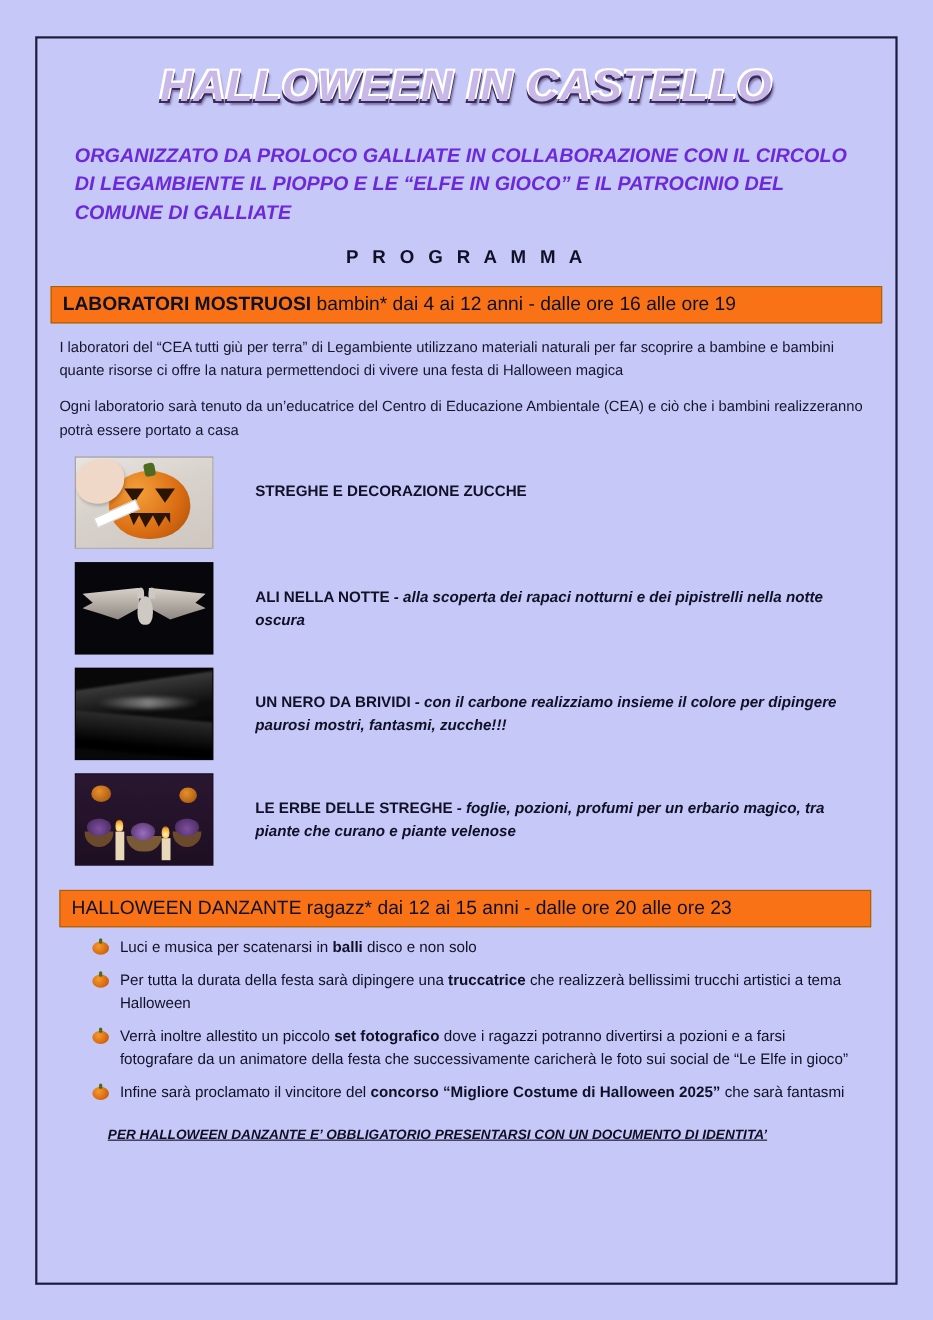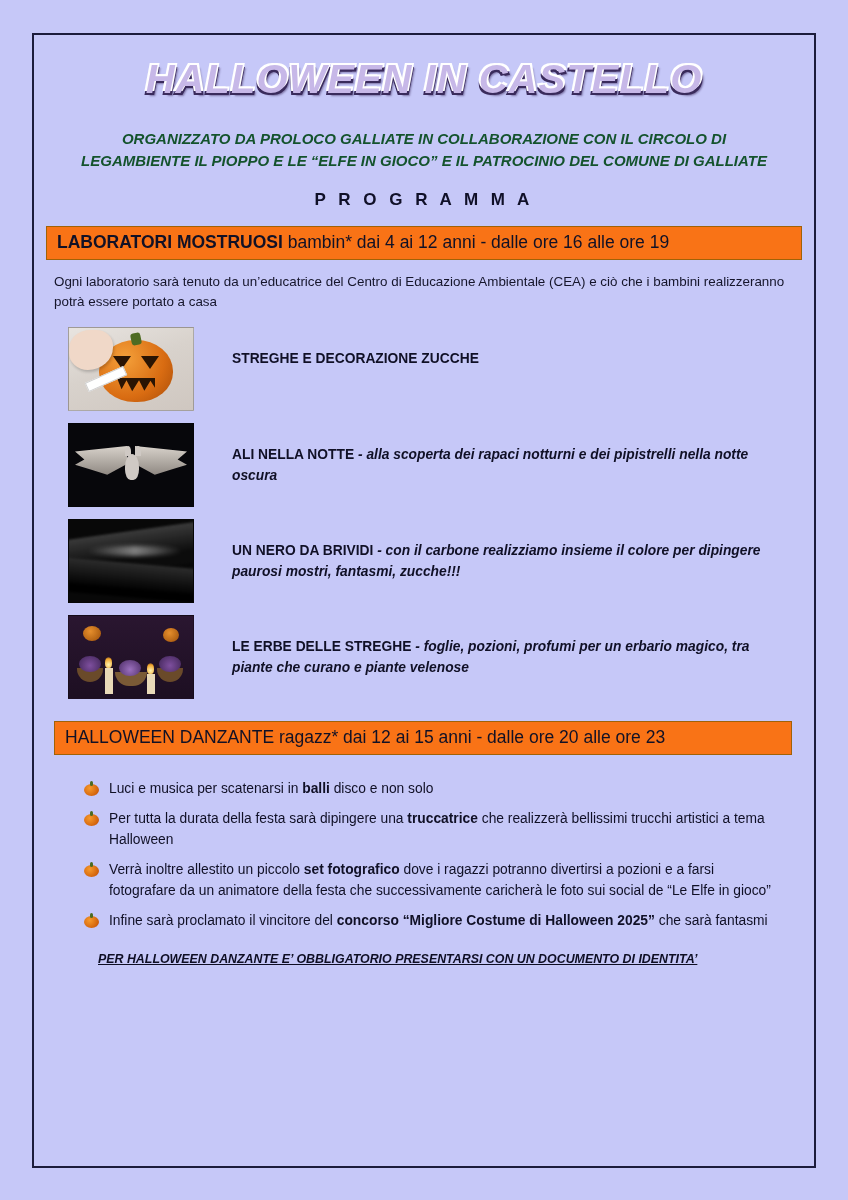--- a/index.html
+++ b/index.html
@@ -55,26 +55,26 @@
       2px -2px 0 #ffffff,
       -2px 2px 0 #3a2b5c,
       2px 2px 0 #3a2b5c,
       3px 3px 2px rgba(40,20,70,.45);
     -webkit-text-stroke: 0;
   }
 
   
   .subtitle {
     margin: 26px 22px 0 22px;
-    text-align: center;
+    text-align: left;
     font-style: italic;
     font-weight: bold;
-    font-size: 15px;
+    font-size: 18px;
     line-height: 1.45;
-    color: #14532d;
+    color: #6d28d9;
   }
 
   .programma {
     margin-top: 18px;
     text-align: center;
     font-weight: bold;
     font-size: 17px;
     letter-spacing: 4px;
     color: #101028;
   }
@@ -306,21 +306,21 @@
     position: absolute;
     left: 18px; top: 26px;
     width: 96px; height: 10px;
     background: linear-gradient(90deg, rgba(255,255,255,0), rgba(255,255,255,.45), rgba(255,255,255,0));
     border-radius: 50%;
     filter: blur(2px);
   }
 
   
   .bullets {
-    margin-top: 24px;
+    margin-top: 8px;
     margin-left: 38px;
   }
   .bullet {
     display: flex;
     align-items: flex-start;
     margin-bottom: 9px;
   }
   .bullet .pumpkin-bullet {
     flex: 0 0 16px;
     width: 16px;
@@ -373,20 +373,21 @@
     <div class="title">HALLOWEEN IN CASTELLO</div>
 
     <div class="subtitle">ORGANIZZATO DA PROLOCO GALLIATE IN COLLABORAZIONE CON IL CIRCOLO DI LEGAMBIENTE IL PIOPPO E LE “ELFE IN GIOCO” E IL PATROCINIO DEL COMUNE DI GALLIATE</div>
 
     <div class="programma">P R O G R A M M A</div>
 
     <div class="bar lab">
       <span class="strong">LABORATORI MOSTRUOSI</span><span> bambin* dai 4 ai 12 anni  - dalle ore 16 alle ore 19</span>
     </div>
 
+    <div class="para">I laboratori del “CEA tutti giù per terra” di Legambiente utilizzano materiali naturali per far scoprire a bambine e bambini quante risorse ci offre la natura permettendoci di vivere una festa di Halloween magica</div>
     <div class="para">Ogni laboratorio sarà tenuto da un’educatrice del Centro di Educazione Ambientale (CEA) e ciò che i bambini realizzeranno potrà essere portato a casa</div>
 
     <div class="workshops">
 
       <div class="workshop">
         <div class="thumb t-pumpkin">
           <div class="pk"></div>
             <div class="stem"></div>
           <div class="eye1"></div>
             <div class="eye2"></div>

